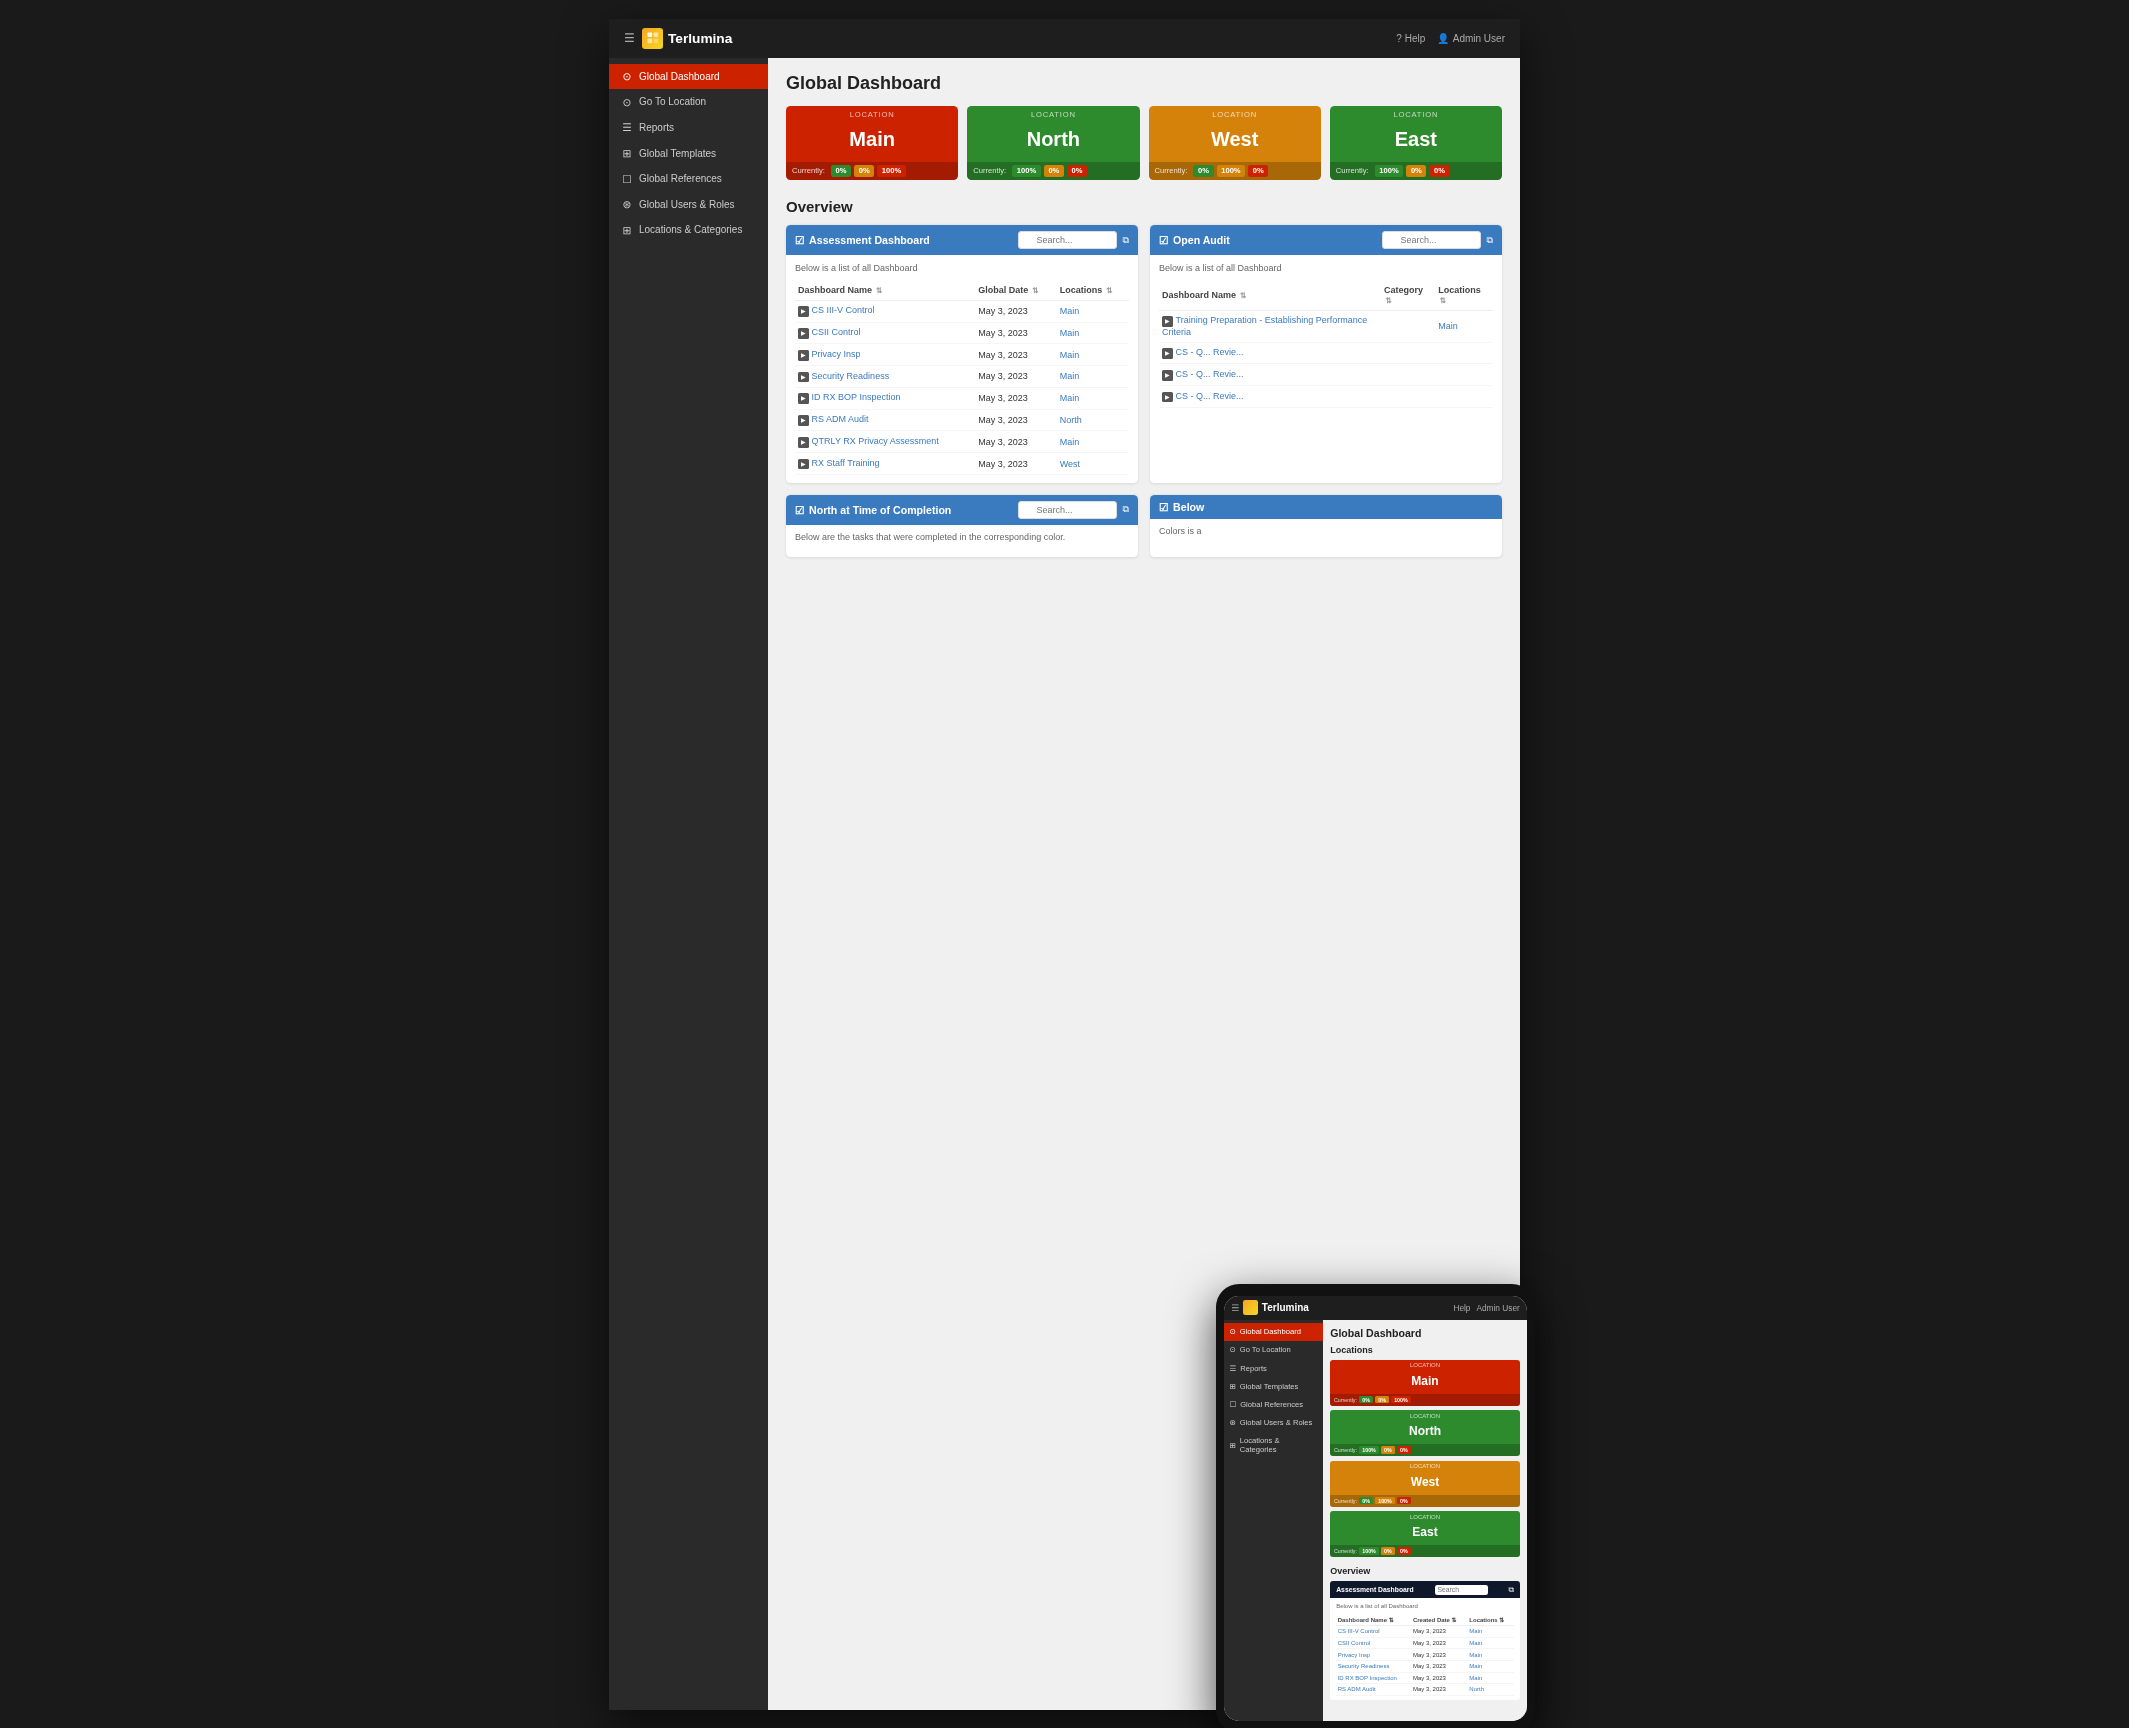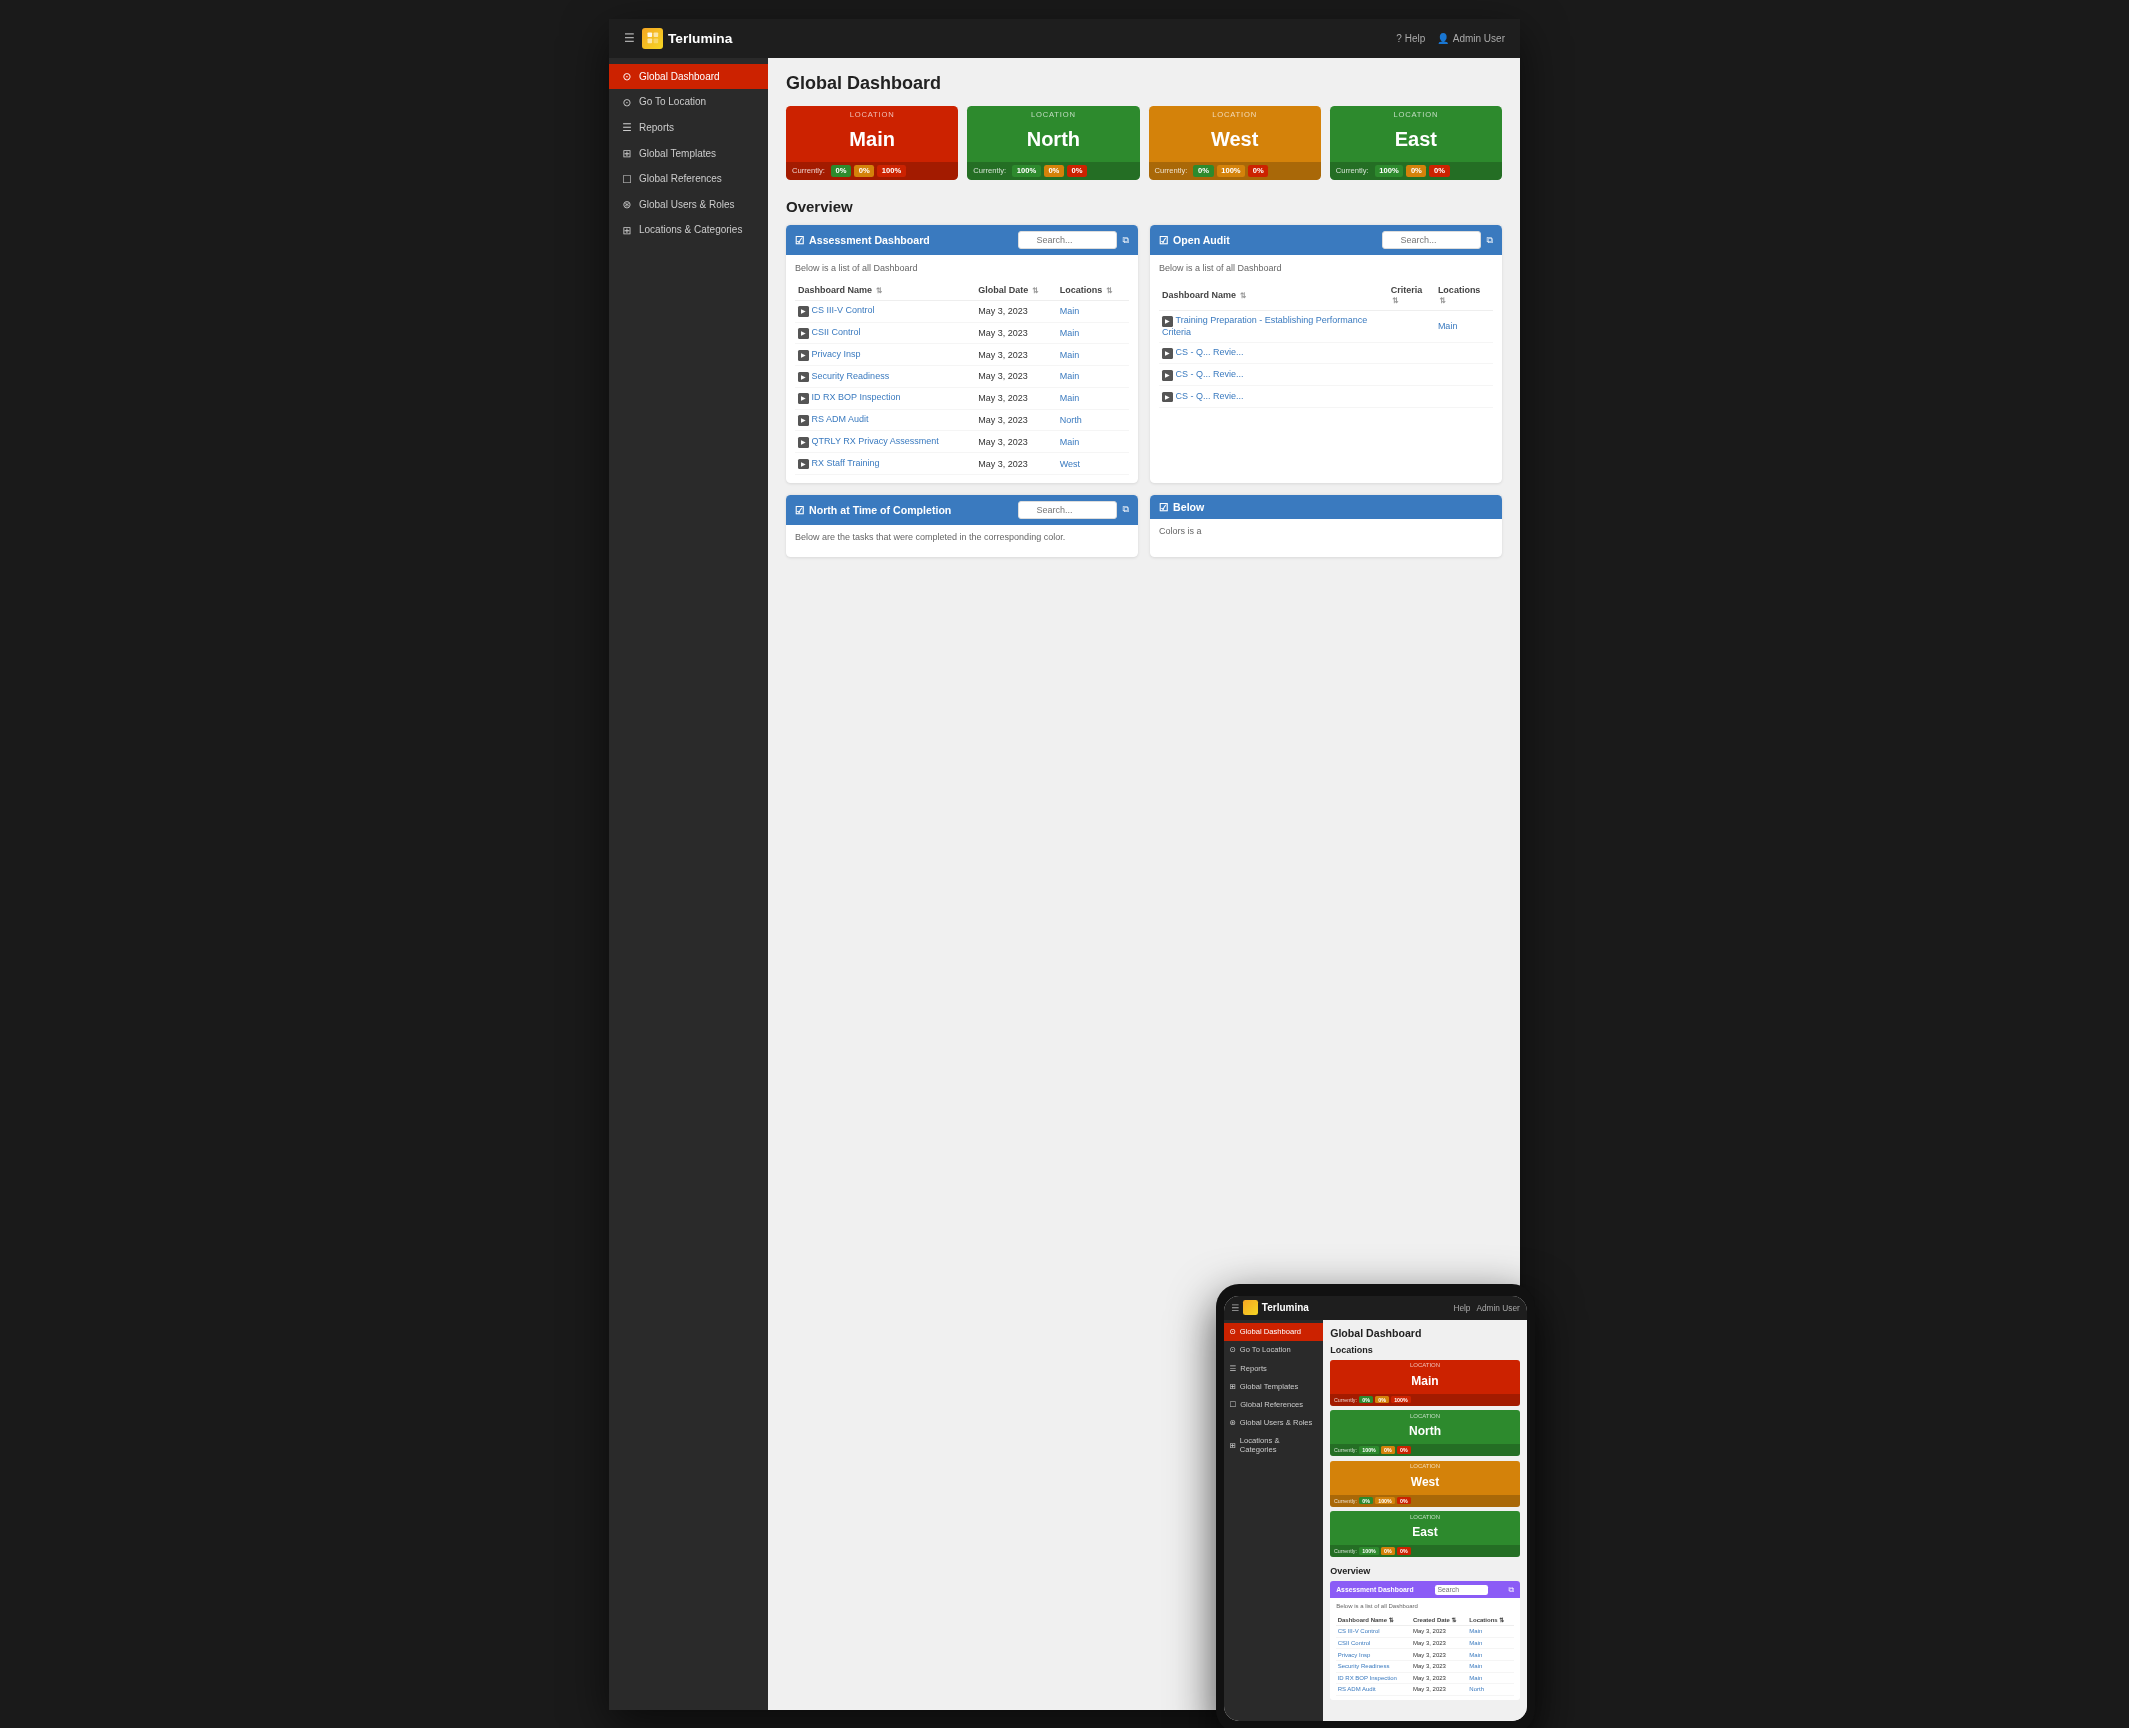--- a/index.html
+++ b/index.html
@@ -444,21 +444,21 @@
       color: #222;
       margin-bottom: 4.6px;
     }
     .mobile-panel {
       background: white;
       border-radius: 3px;
       overflow: hidden;
       margin-bottom: 6px;
     }
     .mobile-panel-header {
-      background: #8b5cf6;
+      background: #0f172a;
       display: flex;
       align-items: center;
       justify-content: space-between;
       padding: 3.8px 6px;
     }
     .mobile-panel-title {
       color: white;
       font-size: 6.8px;
       font-weight: 600;
     }
@@ -726,21 +726,21 @@
           <div class="panel-body">
             <p class="panel-desc">Below is a list of all Dashboard</p>
             <table class="data-table">
               <thead>
                 <tr>
                   <th>
                     <span>Dashboard Name</span>
                     <span class="sort-icon">⇅</span>
                   </th>
                   <th>
-                    <span>Criteria</span>
+                    <span>Category</span>
                     <span class="sort-icon">⇅</span>
                   </th>
                   <th>
                     <span>Locations</span>
                     <span class="sort-icon">⇅</span>
                   </th>
                 </tr>
               </thead>
               <tbody>
                 <tr>

